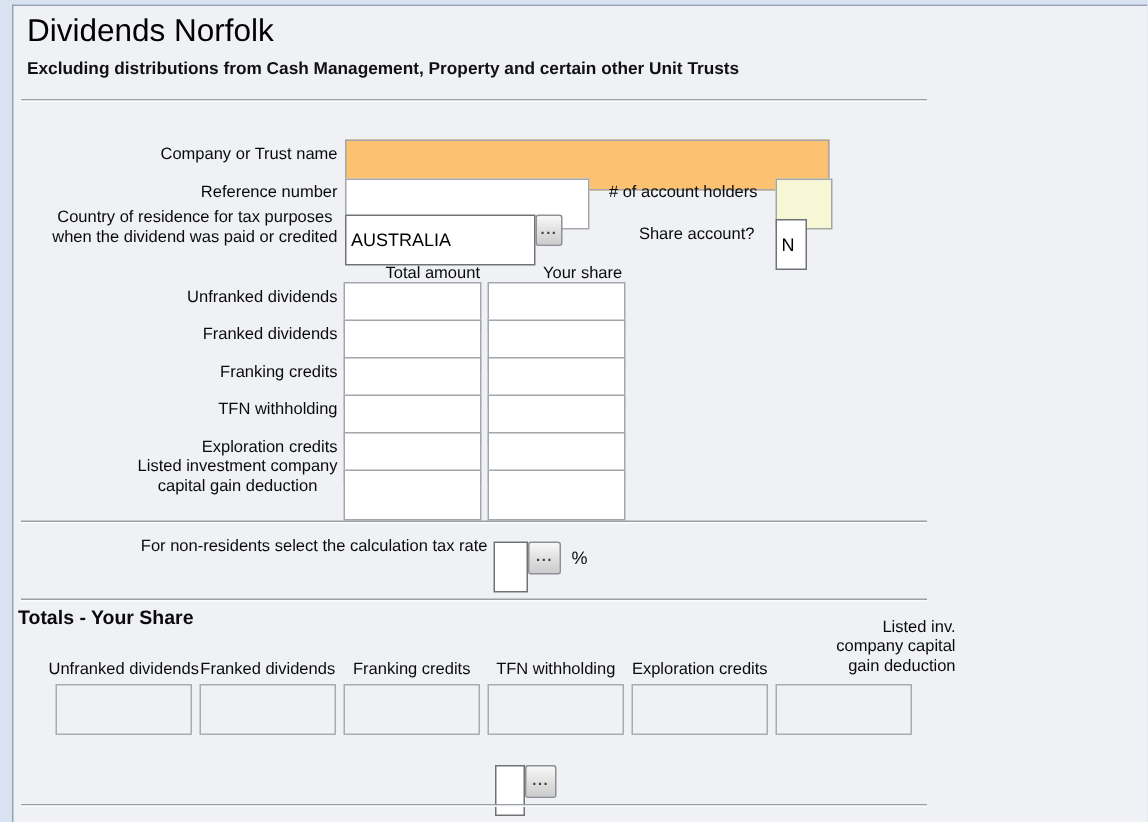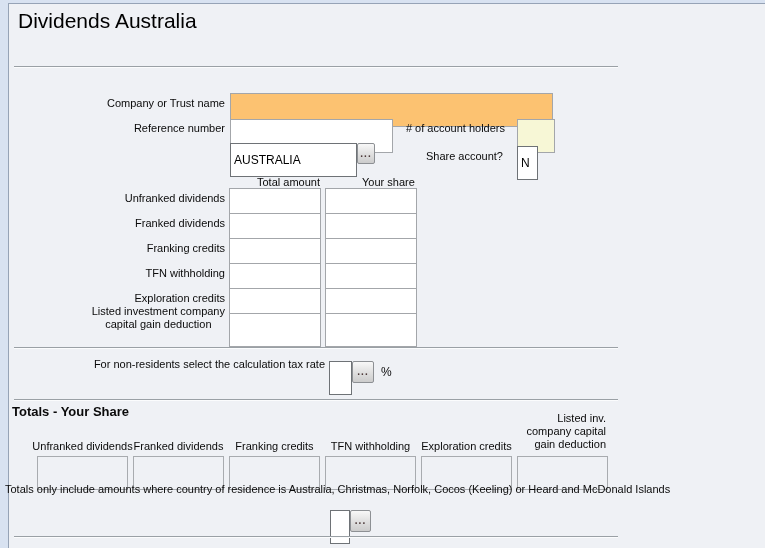--- a/index.html
+++ b/index.html
@@ -59,32 +59,35 @@
     position:absolute; font-size:11px; color:#0a0a0a;
     text-align:center; line-height:13px;
   }
 </style>
 </head>
 <body>
 
 <div class="stage">
   <div class="panel"></div>
 
-  <div class="title">Dividends Australia</div>
+  <div class="title">Dividends Norfolk</div>
+  <div class="subtitle">Excluding distributions from Cash Management, Property and certain other Unit Trusts</div>
   <div class="hr" style="top:66px"></div>
 
   <div class="lbl lbl-r" style="right:540px; top:97px">Company or Trust name</div>
   <input class="field orange" style="left: 230px; top: 93px; width: 323px; height: 18px;" value="">
 
   <div class="lbl lbl-r" style="right:540px; top:122px">Reference number</div>
   <input class="field" style="left: 230px; top: 119px; width: 163px; height: 18px;" value="">
 
   <div class="lbl lbl-r" style="right:260px; top:122px"># of account holders</div>
   <input class="field yellow" style="left: 517px; top: 119px; width: 38px; height: 18px;" value="">
 
+  <div class="lbl lbl-r pre" style="right:540px; top:139px">Country of residence for tax purposes
+when the dividend was paid or credited</div>
   <input class="field dark" style="left: 230px; top: 143px; width: 127px; height: 21px;" value="AUSTRALIA">
   <button class="dots" style="left:357px; top:143px; width:18px; height:21px">...</button>
 
   <div class="lbl lbl-r" style="right:262px; top:150px">Share account?</div>
   <input class="field dark" style="left: 517px; top: 146px; width: 21px; height: 21px;" value="N">
 
   <div class="col-head" style="left:257px; top:176px">Total amount</div>
   <div class="col-head" style="left:362px; top:176px">Your share</div>
 
   <div class="lbl lbl-r" style="right:540px; top:192px">Unfranked dividends</div>
@@ -119,30 +122,29 @@
   <div class="lbl" style="left:381px; top:366px; font-size:12px">%</div>
 
   <div class="hr" style="top:399px"></div>
   <div class="sec-title" style="left:12px; top:404px">Totals - Your Share</div>
 
   <div class="tot-lbl" style="left:22px; top:440px; width:121px">Unfranked dividends</div>
   <div class="tot-lbl" style="left:118px; top:440px; width:121px">Franked dividends</div>
   <div class="tot-lbl" style="left:214px; top:440px; width:121px">Franking credits</div>
   <div class="tot-lbl" style="left:310px; top:440px; width:121px">TFN withholding</div>
   <div class="tot-lbl" style="left:406px; top:440px; width:121px">Exploration credits</div>
-  <div class="tot-lbl pre" style="left:485px; top:412px; width:121px; text-align:right">Listed inv.
+  <div class="tot-lbl pre" style="left:516px; top:412px; width:121px; text-align:right">Listed inv.
 company capital
 gain deduction</div>
 
   <input class="field flat" style="left: 37px; top: 456px; width: 91px; height: 19px;" readonly="" value="">
   <input class="field flat" style="left: 133px; top: 456px; width: 91px; height: 19px;" readonly="" value="">
   <input class="field flat" style="left: 229px; top: 456px; width: 91px; height: 19px;" readonly="" value="">
   <input class="field flat" style="left: 325px; top: 456px; width: 91px; height: 19px;" readonly="" value="">
   <input class="field flat" style="left: 421px; top: 456px; width: 91px; height: 19px;" readonly="" value="">
   <input class="field flat" style="left: 517px; top: 456px; width: 91px; height: 19px;" readonly="" value="">
 
-  <div class="lbl" style="left:5px; top:483px">Totals only include amounts where country of residence is Australia, Christmas, Norfolk, Cocos (Keeling) or Heard and McDonald Islands</div>
 
   <input class="field dark" style="left: 330px; top: 510px; width: 20px; height: 22px;" value="">
   <button class="dots" style="left:350px; top:510px; width:21px; height:22px">...</button>
 
   <div class="hr" style="top:536px"></div>
 </div>
 
 </body></html>

